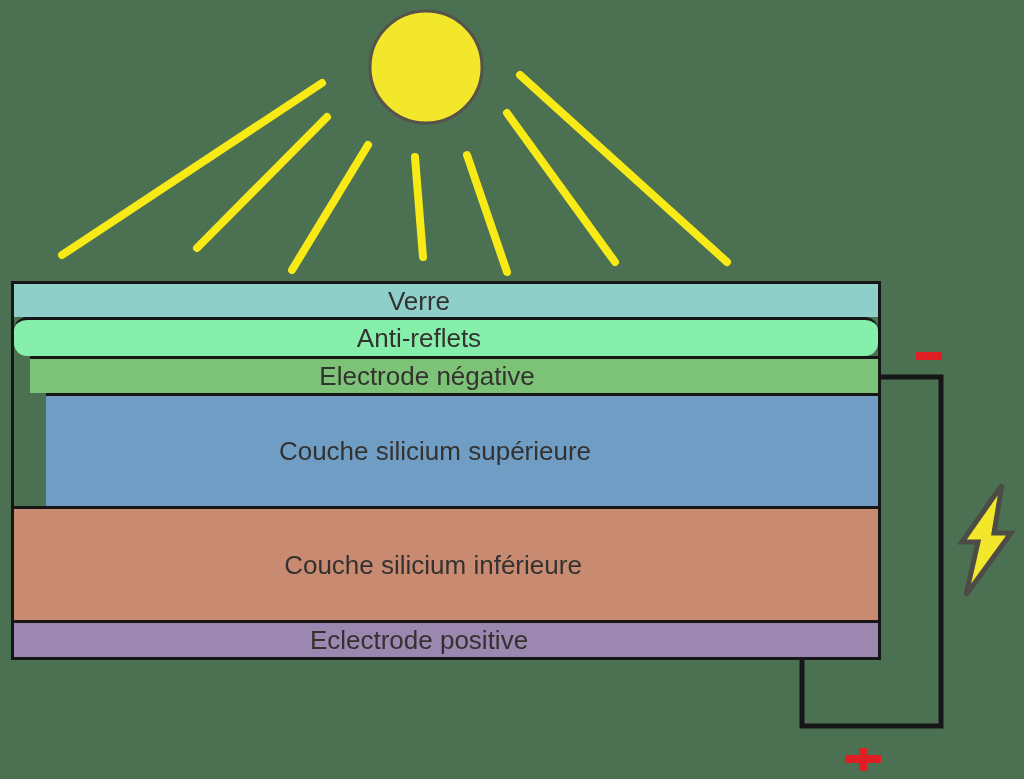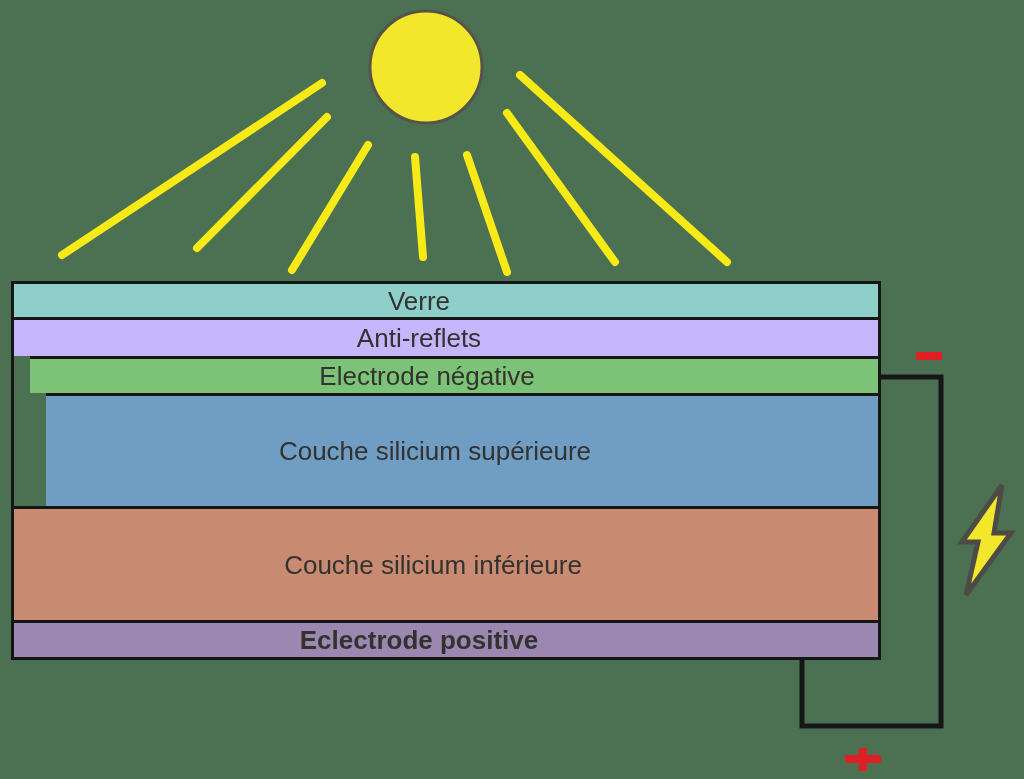--- a/index.html
+++ b/index.html
@@ -84,34 +84,34 @@
 
     <polygon points="1002,485 962,542 978,542 966,595 1011,533 994,533" stroke-width="5" stroke-linejoin="miter" fill="#f3e72b" stroke="#4d4b45"></polygon>
   </svg>
 
   <div class="panel" style="border-color: rgb(22, 22, 22); color: rgb(52, 50, 48);">
 
     <div class="layer thin-a" style="background-color: rgb(142, 207, 202);">
       <span class="layer-label">Verre</span>
     </div>
 
-    <div class="layer thin-b" style="background-color: #c4b5fd;">
+    <div class="layer thin-b" style="background-color: #86efac; border-radius: 13px;">
       <span class="layer-label">Anti-reflets</span>
     </div>
 
     <div class="layer thin-c" style="background-color: rgb(125, 195, 119); margin-left: 16px;">
       <span class="layer-label">Electrode négative</span>
     </div>
 
     <div class="layer thick-a" style="background-color: rgb(111, 157, 195);">
       <span class="layer-label">Couche silicium supérieure</span>
     </div>
 
     <div class="layer thick-b" style="background-color: rgb(200, 139, 113); padding-left: 28px;">
       <span class="layer-label">Couche silicium inférieure</span>
     </div>
 
-    <div class="layer thin-d" style="background-color: rgb(155, 135, 175); font-weight: bold;">
+    <div class="layer thin-d" style="background-color: rgb(155, 135, 175);">
       <span class="layer-label">Eclectrode positive</span>
     </div>
 
   </div>
 </div>
 
 </body></html>

